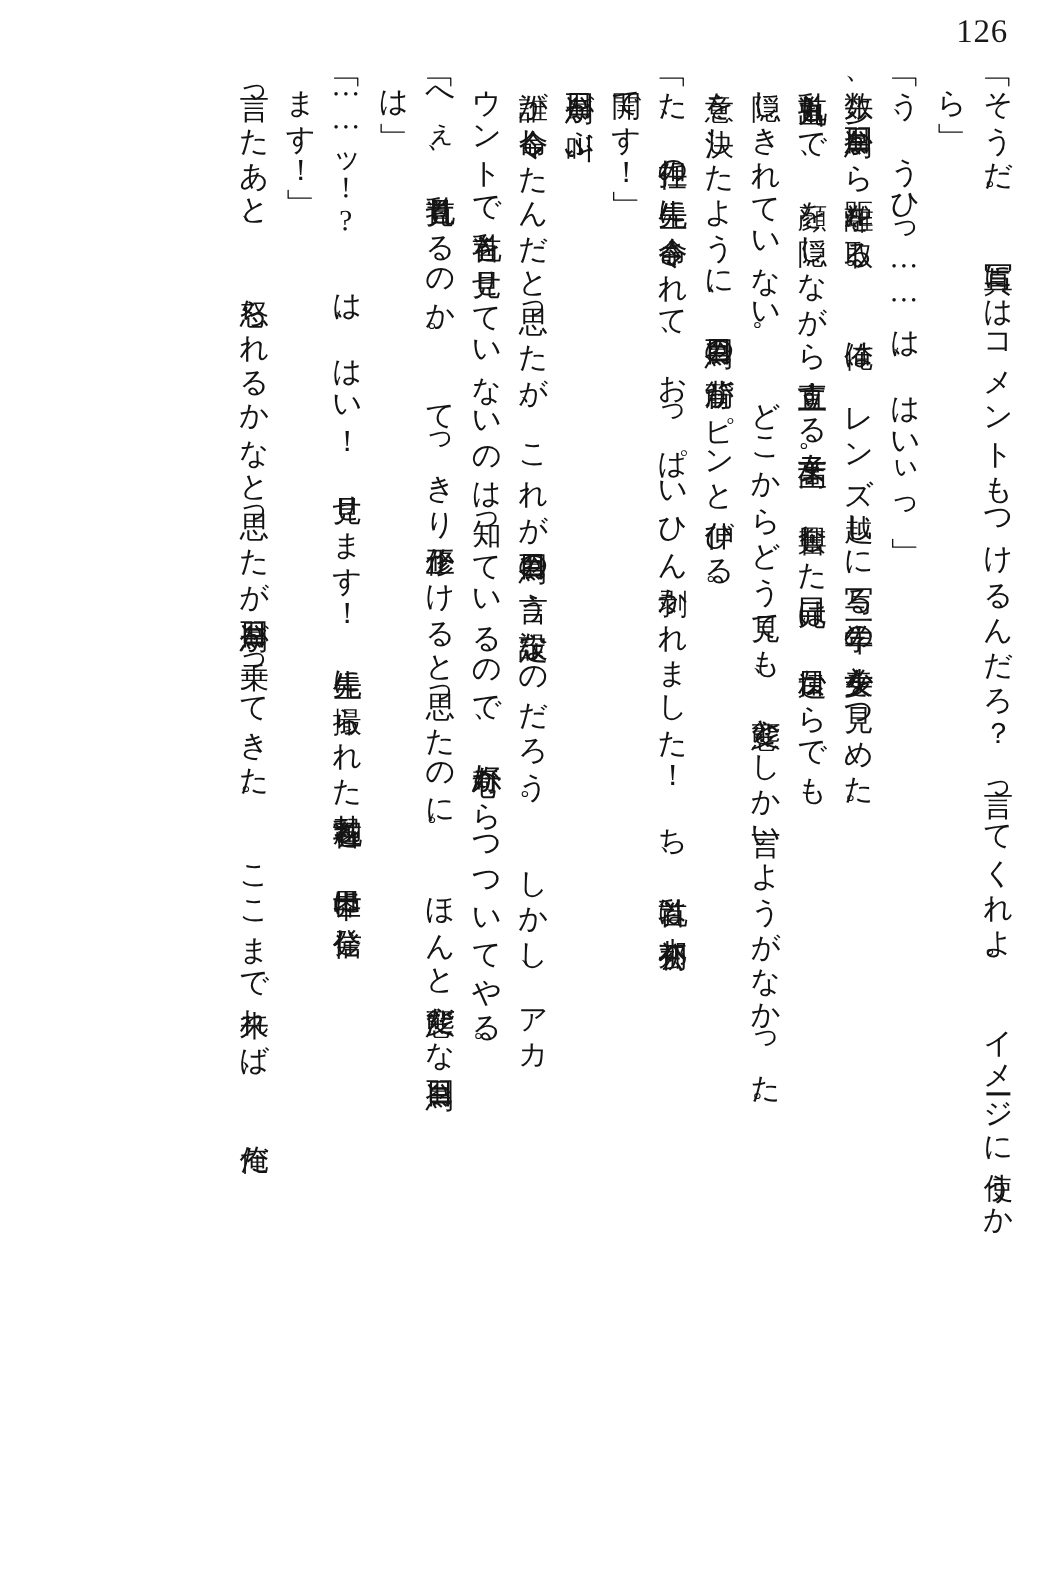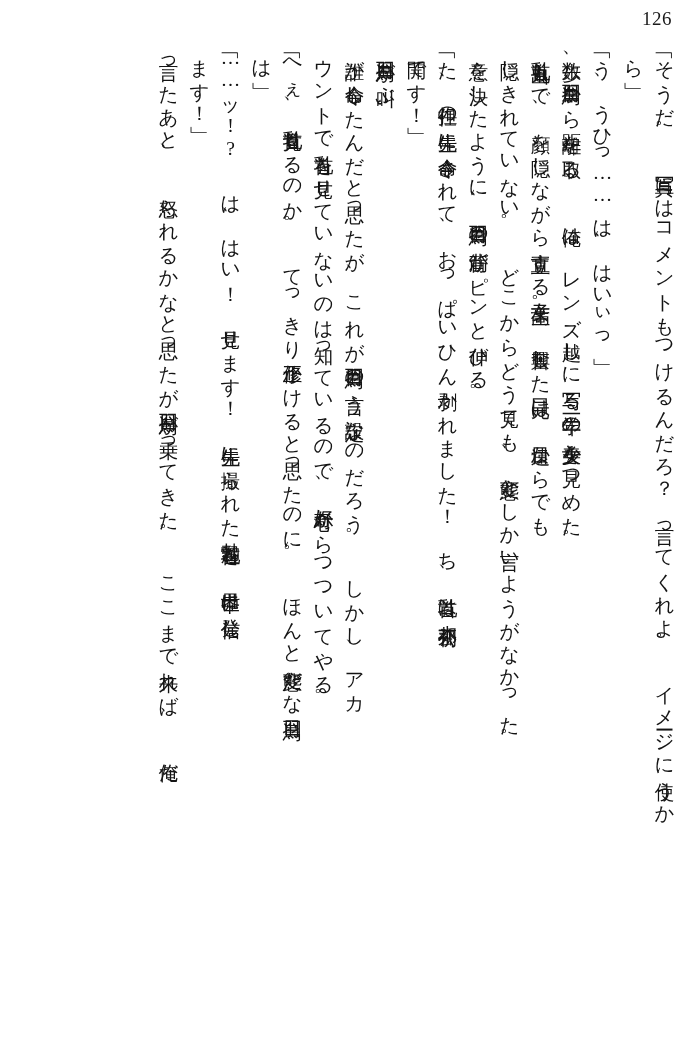--- a/index.html
+++ b/index.html
@@ -18,21 +18,21 @@
   #page {
     width: 700px;
     height: 1050px;
     position: relative;
     box-sizing: border-box;
   }
   #page-number {
     position: absolute;
     top: 8px;
     right: 28px;
-    font-size: 19px;
+    font-size: 22px;
     letter-spacing: 0.5px;
     font-family: "Liberation Serif", "DejaVu Serif", serif;
     color: #1a1a1a;
   }
   #body-text {
     position: absolute;
     top: 46px;
     left: 22px;
     right: 20px;
     height: 975px;

